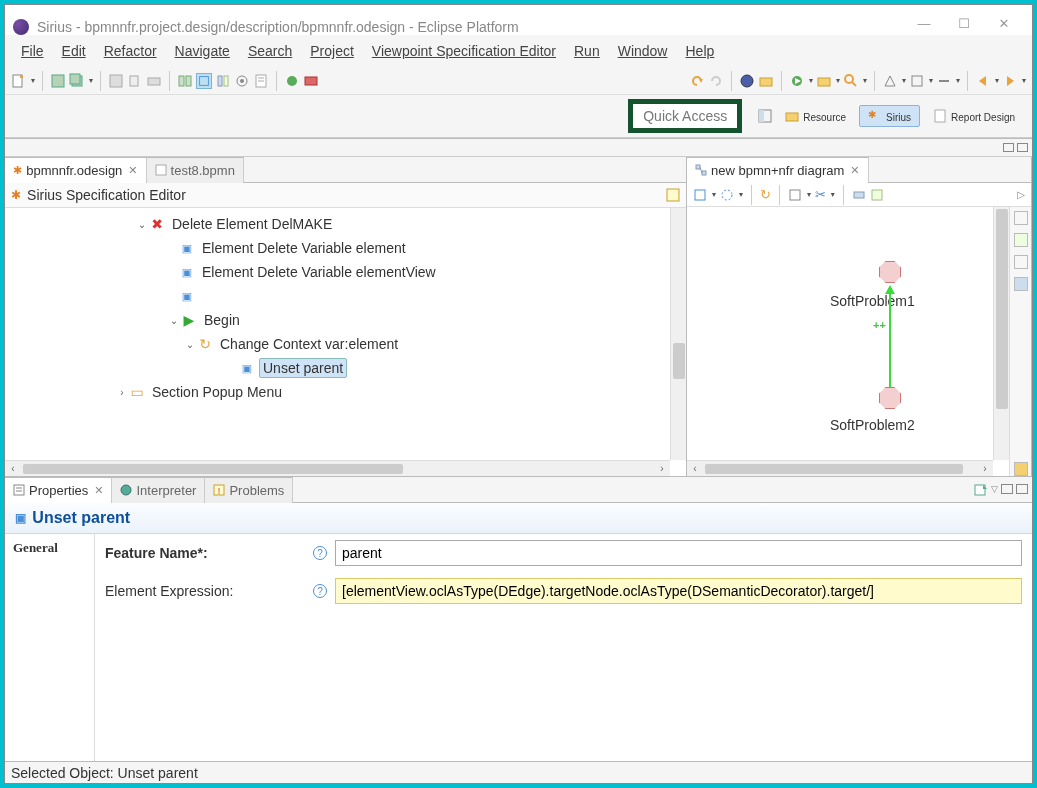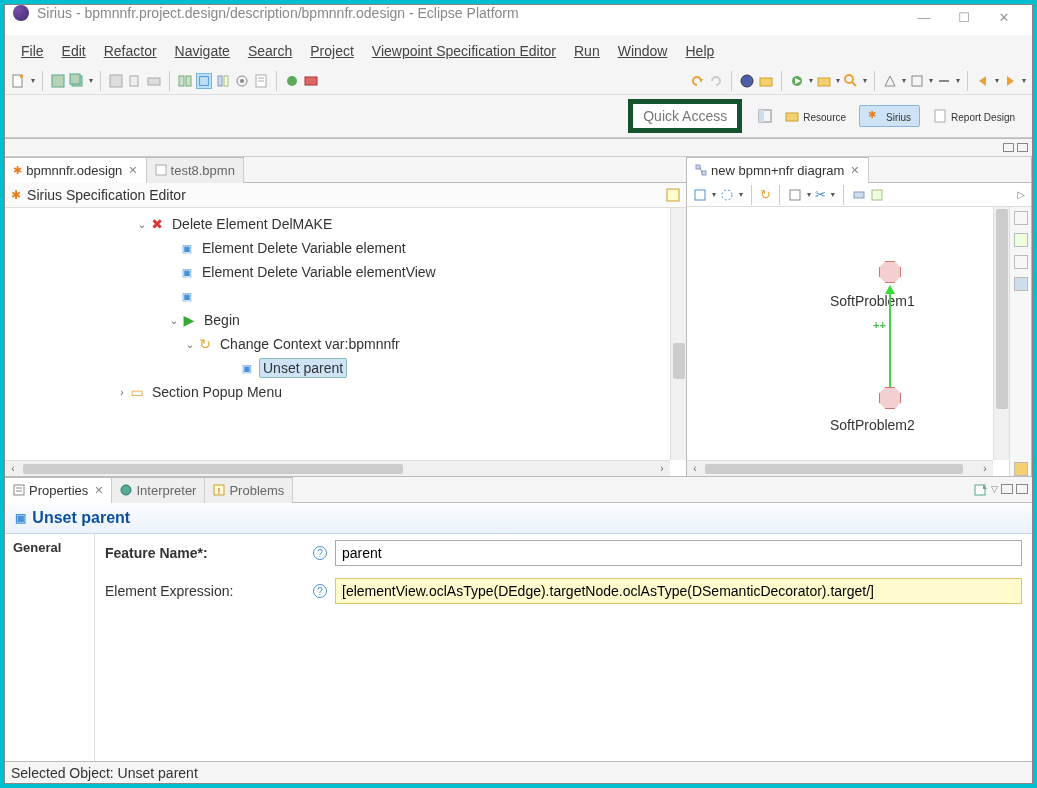--- a/index.html
+++ b/index.html
@@ -1,18 +1,18 @@
 <!DOCTYPE html>
 <html><head>
 <meta charset="utf-8">
 <style>
 * { box-sizing: border-box; margin: 0; padding: 0; }
 body { font-family: "Segoe UI", Tahoma, sans-serif; font-size: 13px; color: #333; background: #00c0d0; width: 1037px; height: 788px; overflow: hidden; }
 .window { position: absolute; top: 4px; left: 4px; right: 4px; bottom: 4px; background: #f5f5f5; border: 1px solid #888; display: flex; flex-direction: column; }
-.titlebar { height: 30px; display: flex; align-items: flex-start; padding: 0 8px; background: #fff; color: #888; }
+.titlebar { height: 30px; display: flex; align-items: flex-end; padding: 0 8px; background: #fff; color: #888; }
 .titlebar .app-icon { width: 16px; height: 16px; border-radius: 50%; background: radial-gradient(circle at 30% 30%, #7a4ea8, #3e2b6d); margin-right: 8px; }
 .titlebar .title-text { flex: 1; font-size: 14px; }
 .titlebar .win-btn { width: 40px; height: 24px; display: flex; align-items: center; justify-content: center; color: #999; }
 .menubar { display: flex; gap: 2px; padding: 4px 8px; background: #f5f5f5; font-size: 14px; color: #444; text-decoration: underline; }
 .menubar .menu-item { padding: 4px 8px; cursor: default; }
 .toolbar { display: flex; align-items: center; padding: 2px 6px; background: #f5f5f5; border-bottom: 1px solid #ddd; height: 28px; gap: 3px; }
 .tb-icon { width: 16px; height: 16px; display: inline-block; }
 .tb-sep { width: 1px; height: 20px; background: #ccc; margin: 0 4px; }
 .tb-drop { font-size: 8px; color: #555; margin-left: 1px; }
 .perspective-bar { display: flex; align-items: center; padding: 4px 8px; background: #f5f5f5; border-bottom: 1px solid #ccc; gap: 4px; }
@@ -58,21 +58,21 @@
 .diag-canvas { flex: 1; position: relative; background: #fff; overflow: hidden; }
 .octagon { position: absolute; width: 22px; height: 22px; background: #f4cfcf; border: 1px solid #c77; clip-path: polygon(30% 0%, 70% 0%, 100% 30%, 100% 70%, 70% 100%, 30% 100%, 0% 70%, 0% 30%); }
 .diag-label { position: absolute; font-size: 14px; }
 .arrow-line { position: absolute; width: 2px; background: #3bdb3b; }
 .arrow-head { position: absolute; width: 0; height: 0; border-left: 5px solid transparent; border-right: 5px solid transparent; border-bottom: 9px solid #3bdb3b; }
 .plusplus { position: absolute; color: #4ac04a; font-size: 11px; font-weight: bold; }
 .prop-tabs { display: flex; align-items: center; border-bottom: 1px solid #bbb; background: #f5f5f5; height: 26px; }
 .prop-title-bar { background: linear-gradient(#fbfdff, #eaf2fb); padding: 6px 10px; border-bottom: 1px solid #c5d8ec; }
 .prop-title { color: #0b4f9e; font-weight: bold; font-size: 16px; display: flex; align-items: center; gap: 6px; }
 .prop-body { display: flex; flex: 1; }
-.prop-side { width: 90px; border-right: 1px solid #ddd; padding: 6px 8px; font-weight: bold; background:#fff; }
+.prop-side { width: 90px; border-right: 1px solid #ddd; padding: 6px 8px; font-weight: bold; background:#fff;font-family:Liberation Serif, serif; }
 .prop-form { flex: 1; padding: 6px 10px; background:#fff; }
 .form-row { display: flex; align-items: center; margin-bottom: 12px; gap: 8px; }
 .form-row .flabel { width: 200px; font-size: 14px; }
 .form-row .flabel.bold { font-weight: bold; }
 .help-icon { width: 14px; height: 14px; border-radius: 50%; border: 1px solid #4a90d9; color: #4a90d9; font-size: 10px; display: flex; align-items: center; justify-content: center; }
 .finput { flex: 1; border: 1px solid #aaa; padding: 4px 6px; font-size: 14px; background: #fff; }
 .finput.hl { background: #fffbcc; border-color: #d9c96a; }
 .statusbar { height: 22px; border-top: 1px solid #bbb; padding: 2px 6px; font-size: 14px; background: #f5f5f5; display: flex; align-items: center; }
 .min-restore { display:flex; gap:3px; align-items:center; padding:2px 4px; justify-content:flex-end; border-bottom:1px solid #ccc; background:#f5f5f5; height:18px;}
 .min-restore .msq { width:11px; height:9px; border:1px solid #888;}
@@ -350,21 +350,21 @@
               <span class="tree-icon" style="color:#4a90d9;font-size:11px">▣</span>
             </div>
             <div class="tree-row indent-3" style="padding-left:162px">
               <span class="twisty">⌄</span>
               <span class="tree-icon" style="color:#3a3">▶</span>
               <span class="label">Begin</span>
             </div>
             <div class="tree-row indent-4" style="padding-left:178px">
               <span class="twisty">⌄</span>
               <span class="tree-icon" style="color:#e8a33d">↻</span>
-              <span class="label">Change Context var:bpmnnfr</span>
+              <span class="label">Change Context var:element</span>
             </div>
             <div class="tree-row indent-5 sel">
               <span class="twisty"></span>
               <span class="tree-icon" style="color:#4a90d9;font-size:11px">▣</span>
               <span class="label">Unset parent</span>
             </div>
             <div class="tree-row indent-0">
               <span class="twisty">›</span>
               <span class="tree-icon" style="color:#e8a33d">▭</span>
               <span class="label">Section Popup Menu</span>

